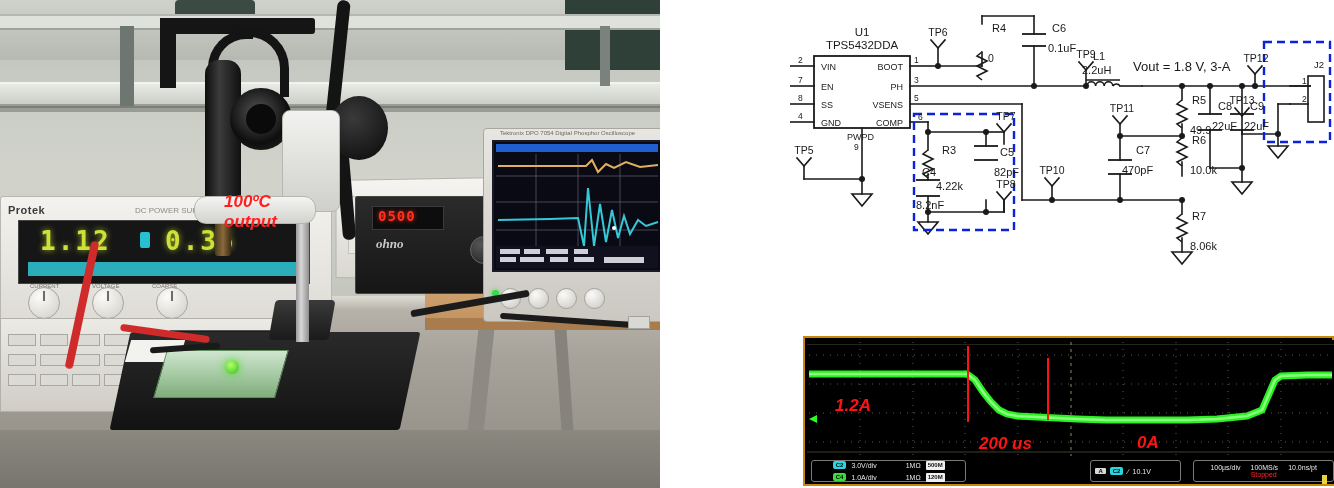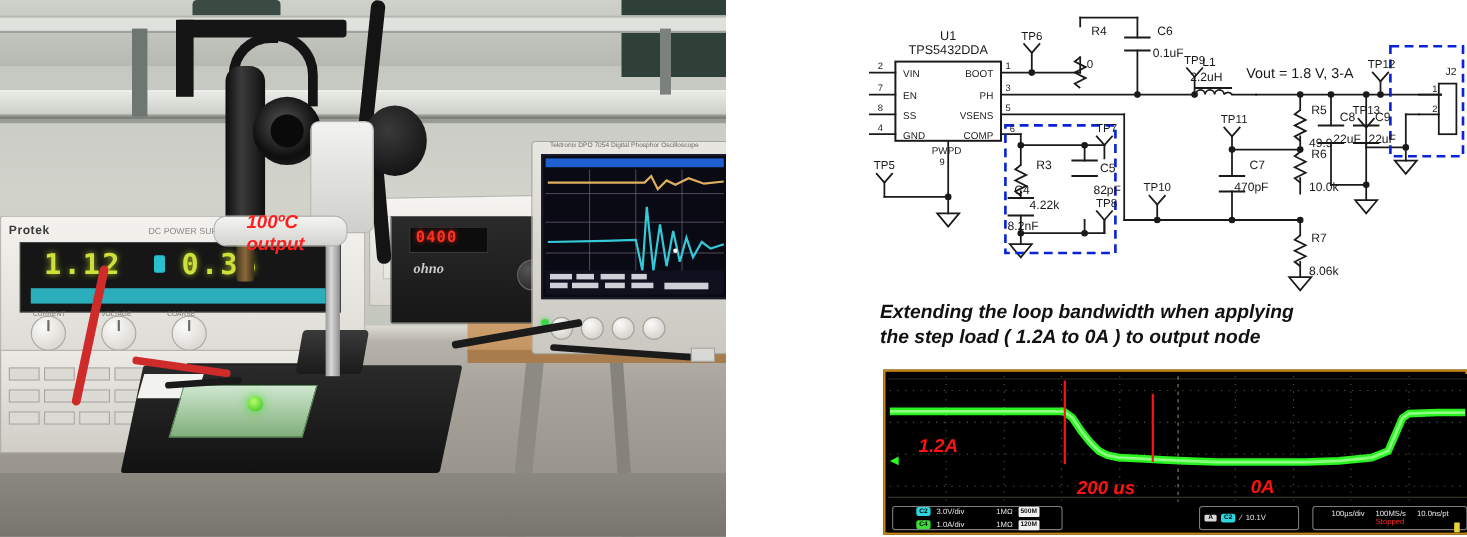--- a/index.html
+++ b/index.html
@@ -188,21 +188,21 @@
         <i class="minibtn" style="left:96px;top:24px"></i>
       <i class="minibtn" style="left:0;top:44px"></i>
         <i class="minibtn" style="left:32px;top:44px"></i>
       <i class="minibtn" style="left:64px;top:44px"></i>
         <i class="minibtn" style="left:96px;top:44px"></i>
       <i class="minibtn" style="left:160px;top:44px;width:40px"></i>
     </div>
 
     <div class="ph" id="blackbox"></div>
     <div class="ph" id="bbdisp"></div>
-    <div class="ph" id="bbnum">0400</div>
+    <div class="ph" id="bbnum">0500</div>
     <div class="ph" id="bblogo">ohno</div>
     <div class="ph" id="bbknob"></div>
 
     <div class="ph" id="scope"></div>
     <div class="ph" id="scopetoplbl">Tektronix   DPO 7054  Digital Phosphor Oscilloscope</div>
     <div class="ph" id="scopescr">
       <svg width="166" height="128" viewBox="0 0 166 128">
         <rect x="0" y="0" width="166" height="128" fill="#0a0a14"></rect>
         <rect x="2" y="2" width="162" height="8" fill="#1f5fd0"></rect>
         <g stroke="#b79fbe" stroke-width="0.7" opacity="0.55">
@@ -512,24 +512,20 @@
           <text x="216" y="116">TP7</text>
           <text x="216" y="184">TP8</text>
           <text x="262" y="170">TP10</text>
           <text x="332" y="108">TP11</text>
           <text x="466" y="58">TP12</text>
           <text x="452" y="100">TP13</text>
         </g>
       </svg>
     </div>
 
-    <div id="caption">
-      <div>Extending the loop bandwidth when applying</div>
-      <div>the step load ( 1.2A  to  0A )  to output node</div>
-    </div>
 
     <div id="capture">
       <div id="screen">
         <svg width="527" height="118" viewBox="0 0 527 118">
           <rect x="0" y="0" width="527" height="118" fill="#000"></rect>
 
           <g fill="#6a6a50">
             <g>
               <rect x="0" y="4" width="527" height="1" opacity="0.35"></rect>
             </g>

